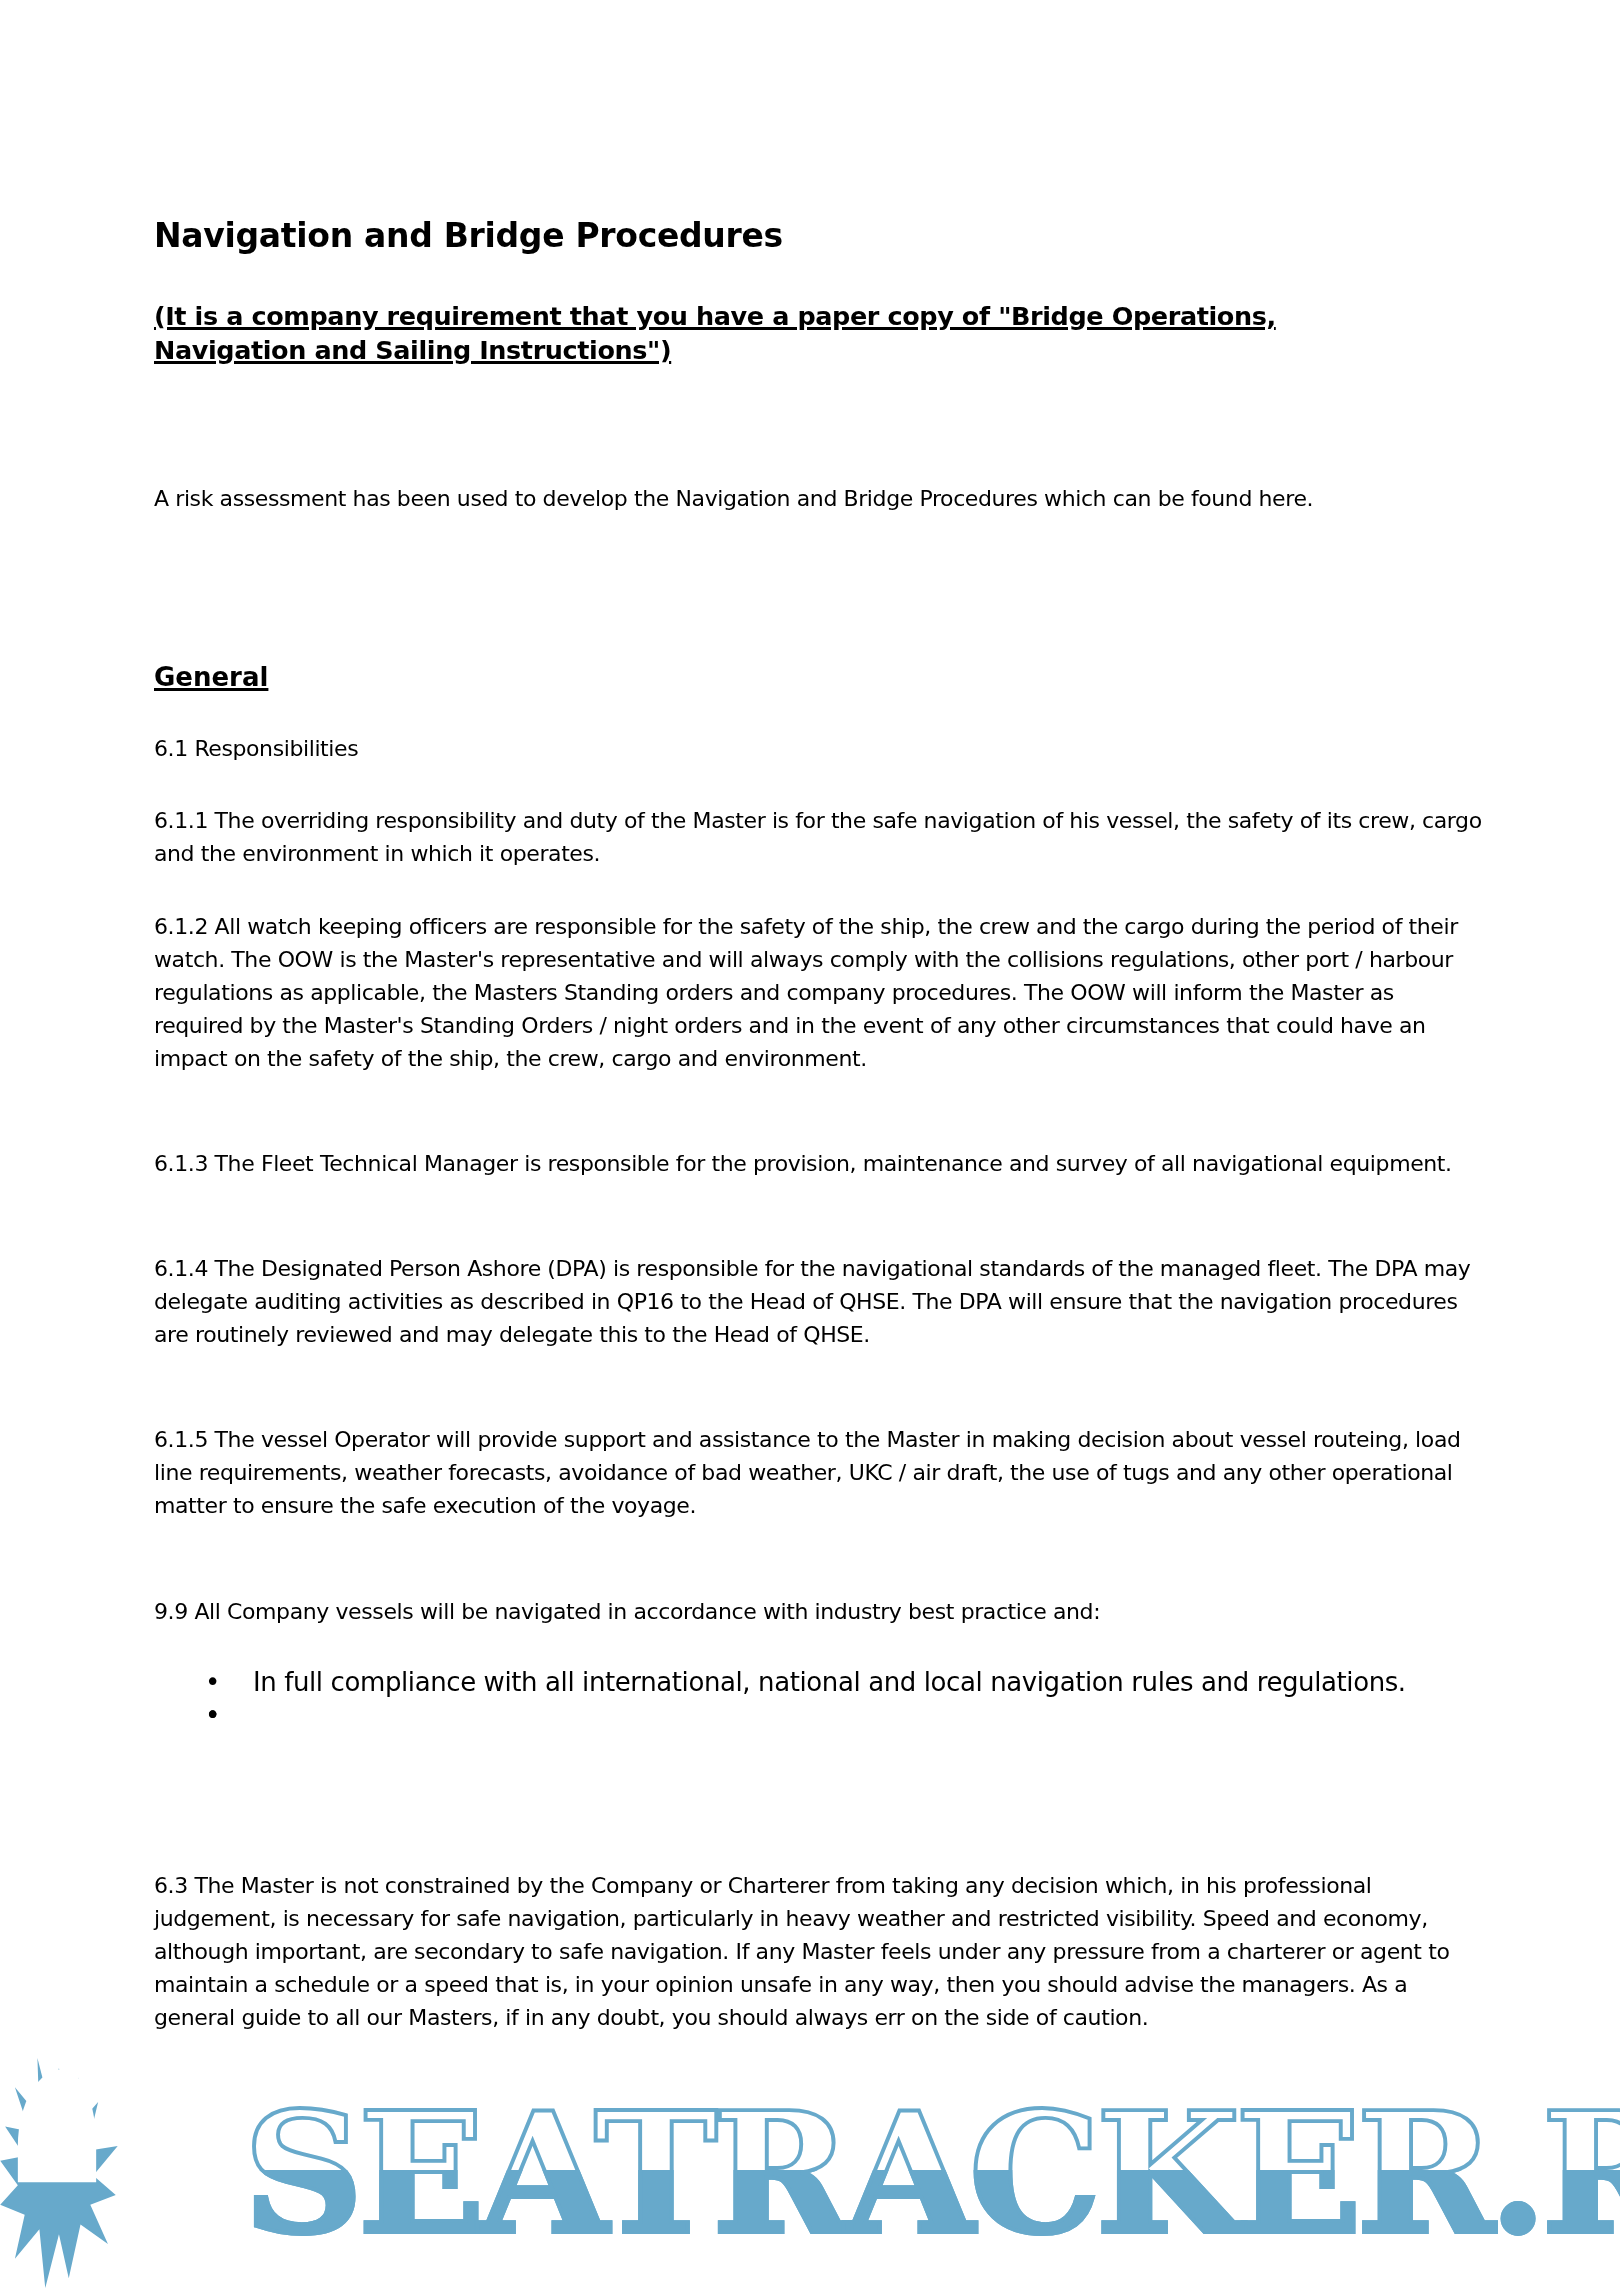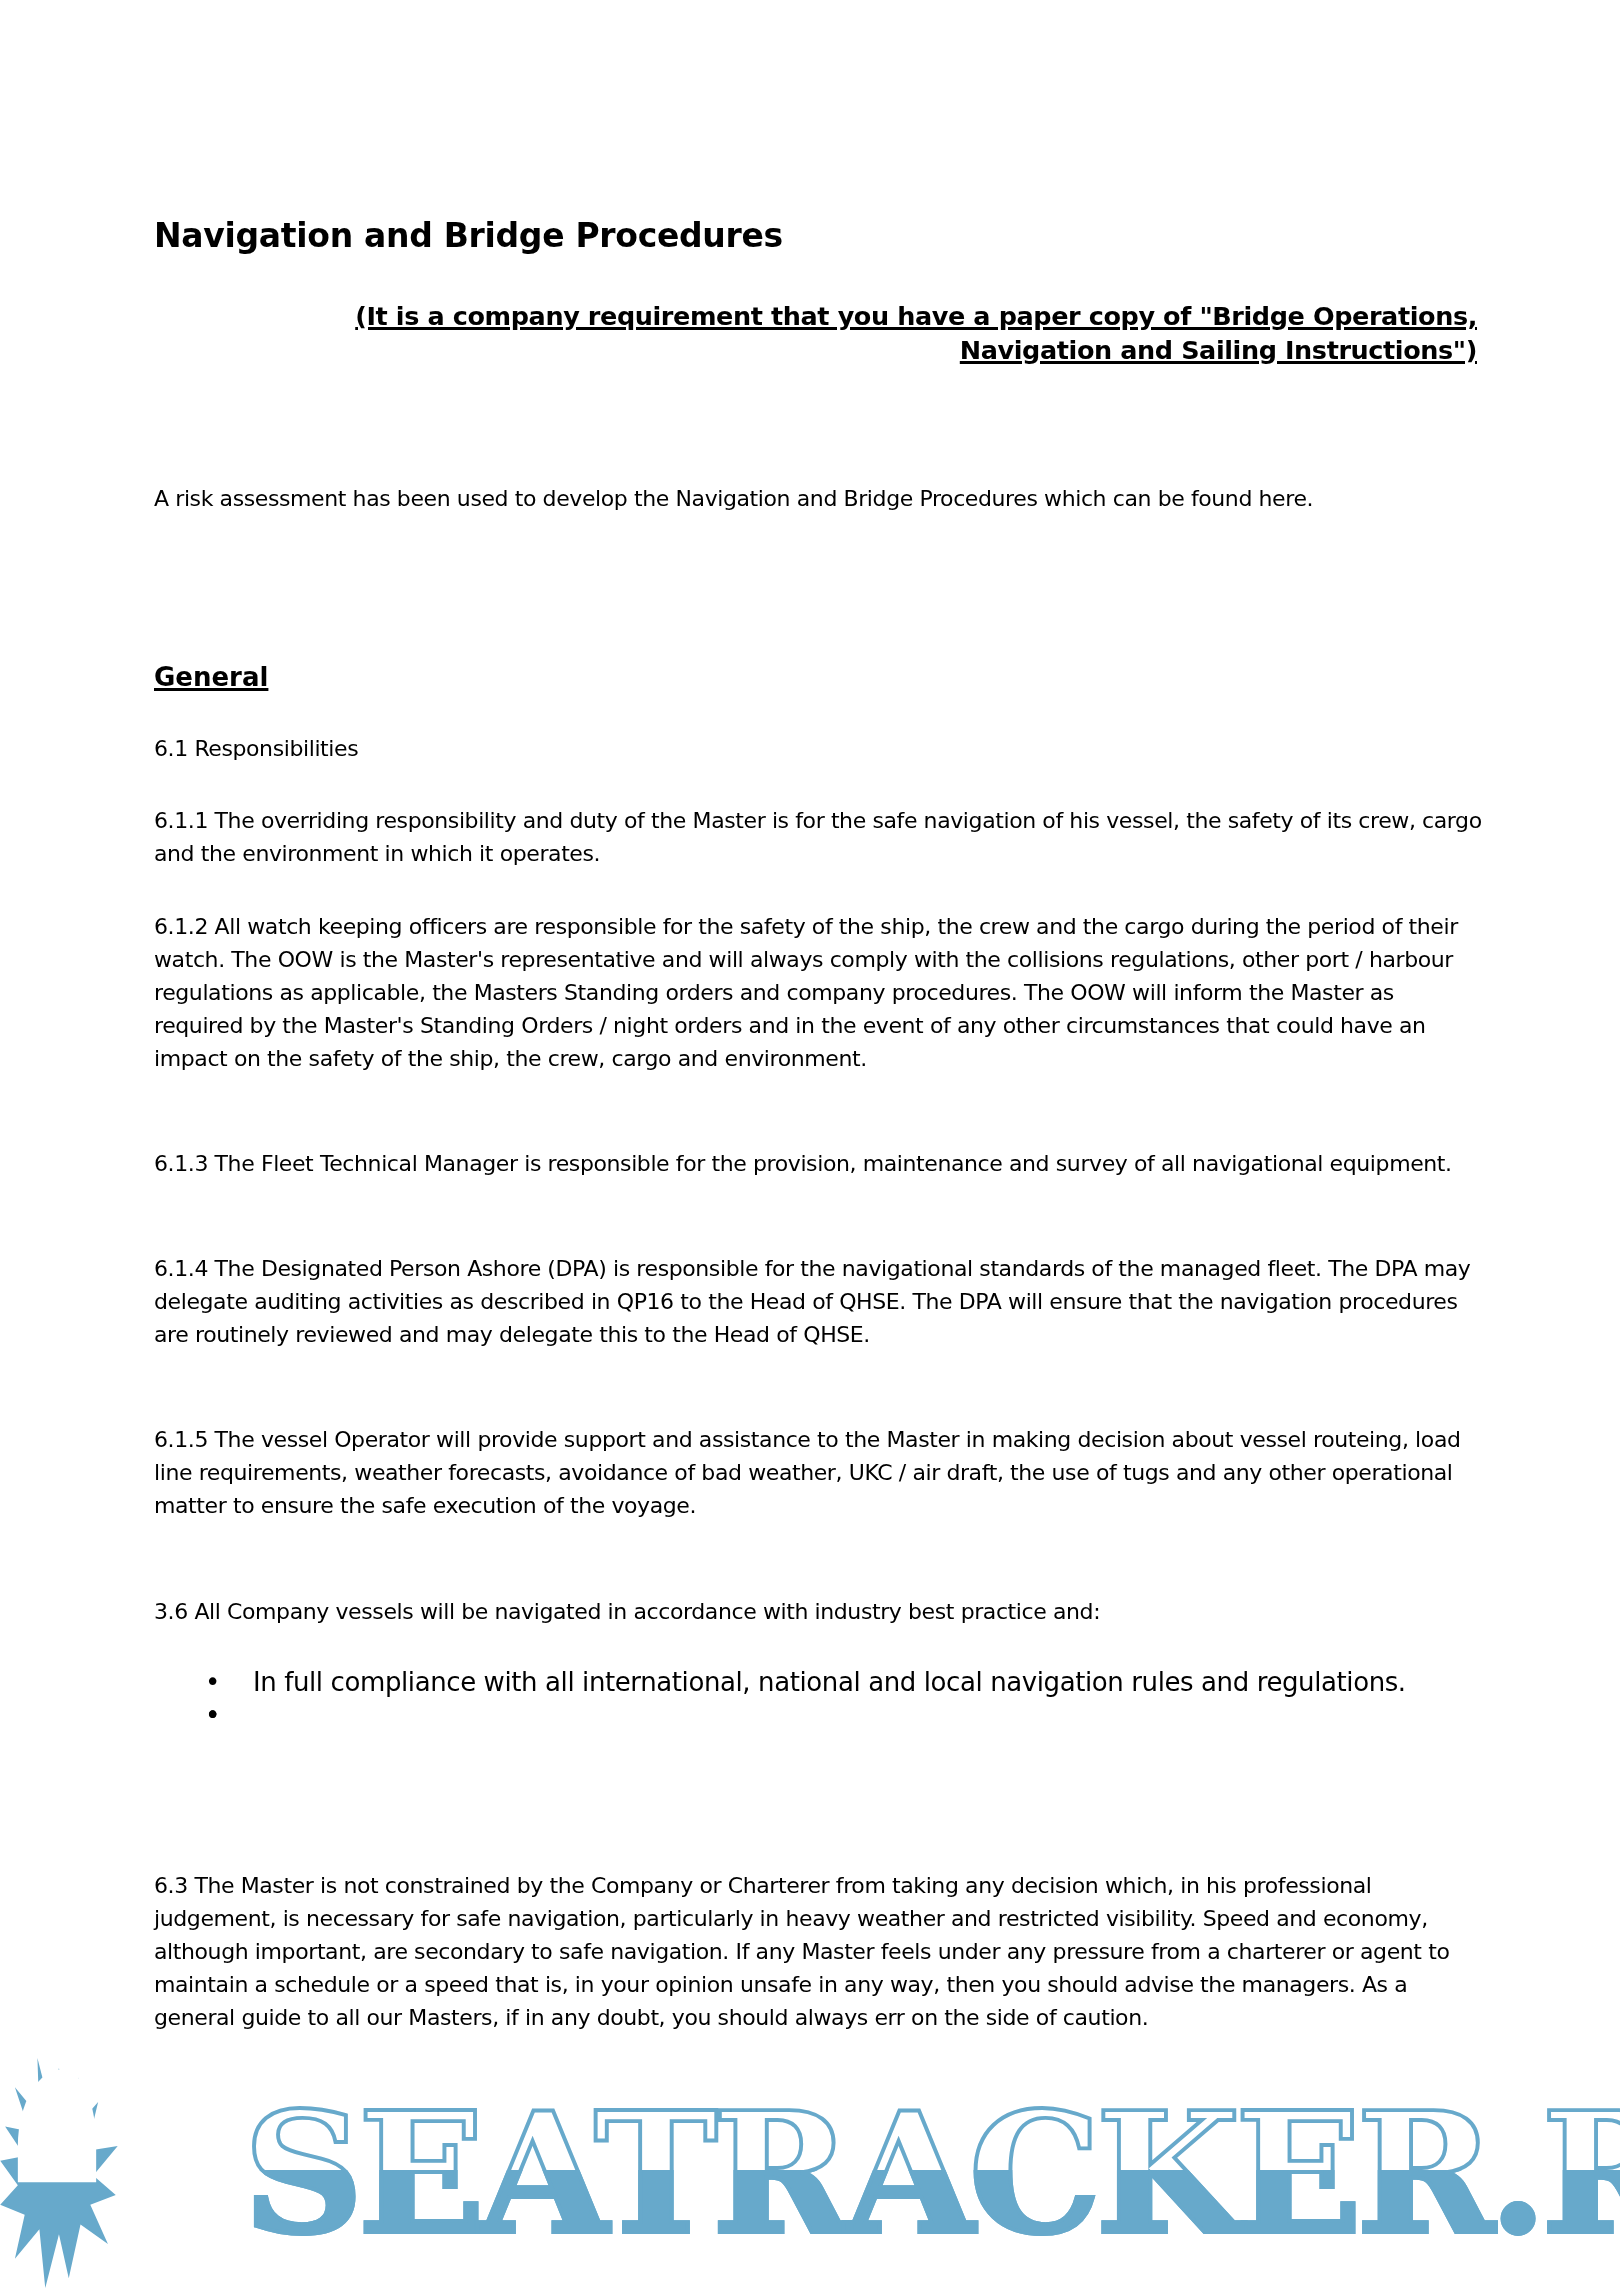--- a/index.html
+++ b/index.html
@@ -1,21 +1,21 @@
 <!DOCTYPE html>
 <html><head>
 <meta charset="utf-8">
 <style>
   html, body { margin: 0; padding: 0; background: #ffffff; }
   body { width: 1620px; height: 2293px; position: relative; overflow: hidden;
          font-family: "DejaVu Sans", "Liberation Sans", sans-serif; color: #000; }
   .page { position: absolute; left: 154px; top: 0; width: 1323px; }
   .title { position: absolute; left: 0; width: 1323px; top: 216px; text-align: left;
            font-weight: bold; font-size: 33px; letter-spacing: -0.3px; }
-  .subtitle { position: absolute; left: 0; width: 1323px; top: 299px; text-align: right;
+  .subtitle { position: absolute; left: 0; width: 1323px; top: 299px; text-align: left;
               font-weight: bold; font-size: 25.5px; line-height: 34px; text-decoration: underline;
               text-decoration-thickness: 2.9px; letter-spacing: -0.4px; }
   .para { position: absolute; left: 0; width: 1333px; font-size: 22px; line-height: 33px;
           letter-spacing: -0.4px; }
   .heading { position: absolute; left: 0; font-weight: bold; font-size: 26px;
              text-decoration: underline; text-decoration-thickness: 2.9px; }
   ul.bullets { position: absolute; left: 0; width: 1333px; margin: 0; padding: 0; list-style: none; }
   ul.bullets li { position: relative; padding-left: 99px; font-size: 26px; line-height: 33px;
                   letter-spacing: -0.4px; }
   ul.bullets li .dot { position: absolute; left: 51px; top: 0; }
@@ -39,21 +39,21 @@
   <div class="para" style="top:482px">A risk assessment has been used to develop the Navigation and Bridge Procedures which can be found here.</div>
 
   <div class="heading" style="top:662px">General</div>
 
   <div class="para" style="top:732px">6.1 Responsibilities</div>
   <div class="para" style="top:804px">6.1.1 The overriding responsibility and duty of the Master is for the safe navigation of his vessel, the safety of its crew, cargo and the environment in which it operates.</div>
   <div class="para" style="top:910px">6.1.2 All watch keeping officers are responsible for the safety of the ship, the crew and the cargo during the period of their watch. The OOW is the Master's representative and will always comply with the collisions regulations, other port / harbour regulations as applicable, the Masters Standing orders and company procedures. The OOW will inform the Master as required by the Master's Standing Orders / night orders and in the event of any other circumstances that could have an impact on the safety of the ship, the crew, cargo and environment.</div>
   <div class="para" style="top:1147px">6.1.3 The Fleet Technical Manager is responsible for the provision, maintenance and survey of all navigational equipment.</div>
   <div class="para" style="top:1252px">6.1.4 The Designated Person Ashore (DPA) is responsible for the navigational standards of the managed fleet. The DPA may delegate auditing activities as described in QP16 to the Head of QHSE. The DPA will ensure that the navigation procedures are routinely reviewed and may delegate this to the Head of QHSE.</div>
   <div class="para" style="top:1423px">6.1.5 The vessel Operator will provide support and assistance to the Master in making decision about vessel routeing, load line requirements, weather forecasts, avoidance of bad weather, UKC / air draft, the use of tugs and any other operational matter to ensure the safe execution of the voyage.</div>
-  <div class="para" style="top:1595px">3.6 All Company vessels will be navigated in accordance with industry best practice and:</div>
+  <div class="para" style="top:1595px">9.9 All Company vessels will be navigated in accordance with industry best practice and:</div>
 
   <ul class="bullets" style="top:1666px">
     <li><span class="dot">•</span><span>In full compliance with all international, national and local navigation rules and regulations.</span></li>
     <li><span class="dot">•</span></li>
     <li><span class="dot">•</span></li>
   </ul>
 
   <div class="para" style="top:1869px">6.3 The Master is not constrained by the Company or Charterer from taking any decision which, in his professional judgement, is necessary for safe navigation, particularly in heavy weather and restricted visibility. Speed and economy, although important, are secondary to safe navigation. If any Master feels under any pressure from a charterer or agent to maintain a schedule or a speed that is, in your opinion unsafe in any way, then you should advise the managers. As a general guide to all our Masters, if in any doubt, you should always err on the side of caution.</div>
 </div>
 

